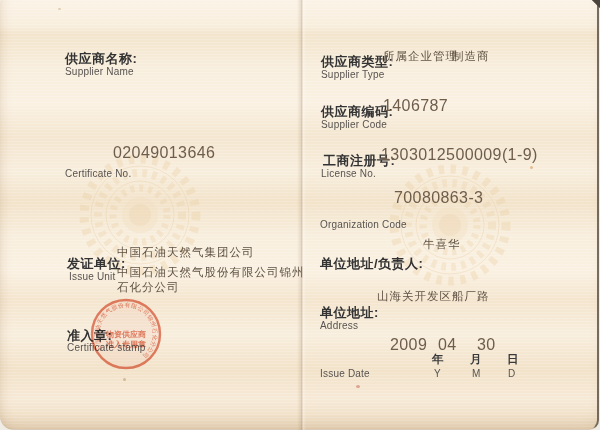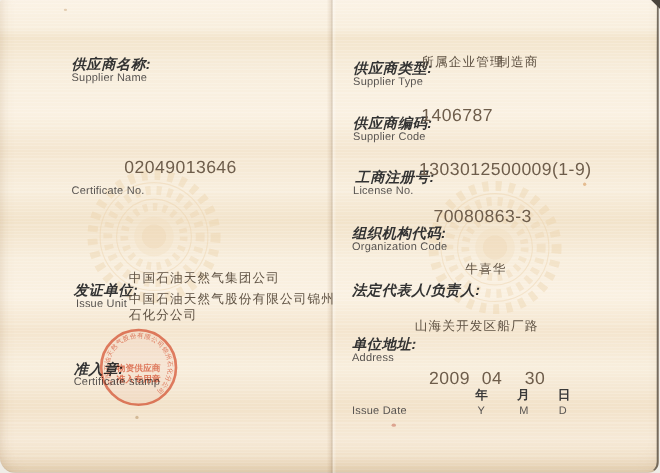--- a/index.html
+++ b/index.html
@@ -30,21 +30,21 @@
   }
   .notch{
     position:absolute;right:0;top:0;width:14px;height:14px;
     background:linear-gradient(225deg,#4a443c 0 28%,rgba(74,68,60,0) 30%);
   }
   .fold{
     position:absolute;left:297px;top:0;width:9px;height:430px;
     background:linear-gradient(90deg, rgba(140,100,60,0) 0%, rgba(140,100,60,.14) 40%, rgba(95,65,35,.22) 52%, rgba(255,255,255,.30) 68%, rgba(140,100,60,0) 100%);
   }
   .wm{position:absolute;opacity:.65;}
-  .label-cn{position:absolute;font-size:13px;font-weight:700;color:#333;letter-spacing:.5px;white-space:nowrap;font-style:italic;}
+  .label-cn{position:absolute;font-size:13px;font-weight:700;color:#333;letter-spacing:.5px;white-space:nowrap;}
   .label-en{position:absolute;font-size:10px;color:#575350;letter-spacing:.2px;white-space:nowrap;}
   .val{position:absolute;font-size:16px;color:#6e5d4b;letter-spacing:.4px;white-space:nowrap;}
   .val-cn{position:absolute;font-size:11.5px;color:#5f5243;letter-spacing:1px;white-space:nowrap;}
   .val-wrap{position:absolute;font-size:11.5px;color:#5f5243;letter-spacing:1px;width:198px;line-height:15px;white-space:normal;}
   .date-cn{position:absolute;font-size:11.5px;font-weight:700;color:#3a3a3a;}
   .date-en{position:absolute;font-size:10px;color:#575350;}
   .stamp{position:absolute;left:79px;top:287px;mix-blend-mode:multiply;opacity:.9;filter:blur(.3px);}
   .speck{position:absolute;border-radius:50%;}
 </style>
 </head>
@@ -111,25 +111,24 @@
   <div class="val-cn" style="left:452px;top:49px">制造商</div>
 
   <div class="label-cn" style="left:321px;top:103px">供应商编码:</div>
   <div class="label-en" style="left:321px;top:119px">Supplier Code</div>
   <div class="val" style="left:383px;top:97px">1406787</div>
 
   <div class="label-cn" style="left:323px;top:152px">工商注册号:</div>
   <div class="label-en" style="left:321px;top:168px">License No.</div>
   <div class="val" style="left:381px;top:146px">1303012500009(1-9)</div>
 
-  <div class="label-cn" style="left:320px;top:203px">组织机构代码:</div>
   <div class="label-en" style="left:320px;top:219px">Organization Code</div>
   <div class="val" style="left:394px;top:189px">70080863-3</div>
 
-  <div class="label-cn" style="left:320px;top:255px">法定代表人/负责人:</div>
+  <div class="label-cn" style="left:320px;top:255px">单位地址/负责人:</div>
   <div class="val-cn" style="left:423px;top:237px">牛喜华</div>
 
   <div class="label-cn" style="left:320px;top:304px">单位地址:</div>
   <div class="label-en" style="left:320px;top:320px">Address</div>
   <div class="val-cn" style="left:377px;top:289px">山海关开发区船厂路</div>
 
   <div class="label-en" style="left:320px;top:368px">Issue Date</div>
   <div class="val" style="left:390px;top:336px">2009</div>
   <div class="val" style="left:438px;top:336px">04</div>
   <div class="val" style="left:477px;top:336px">30</div>

